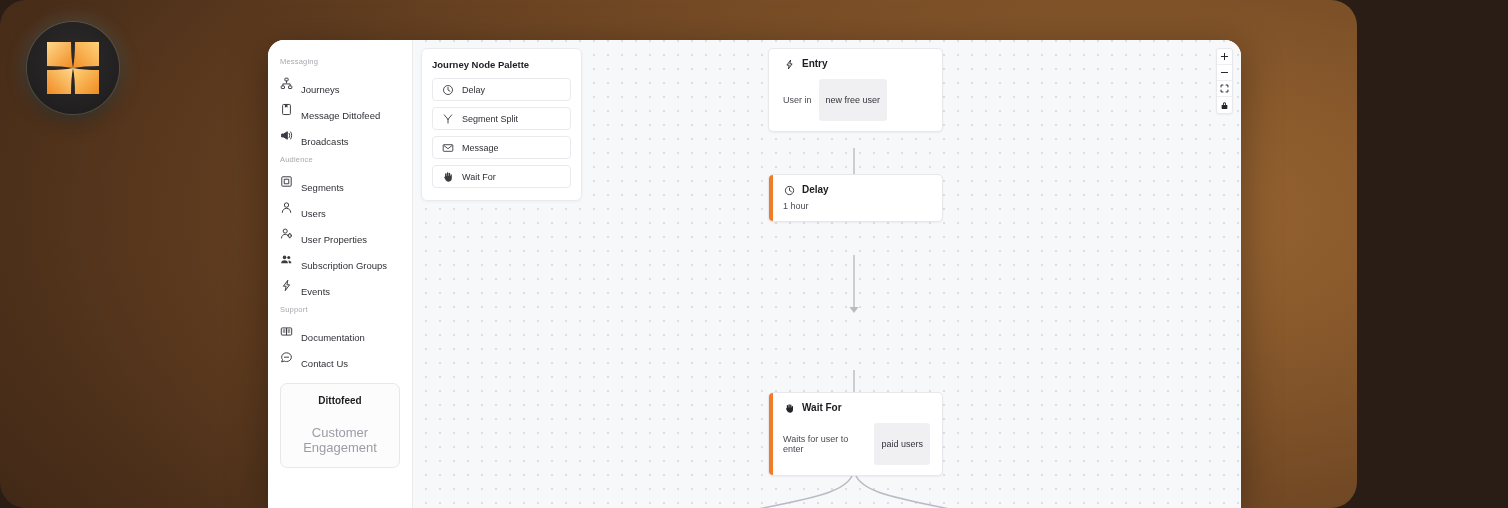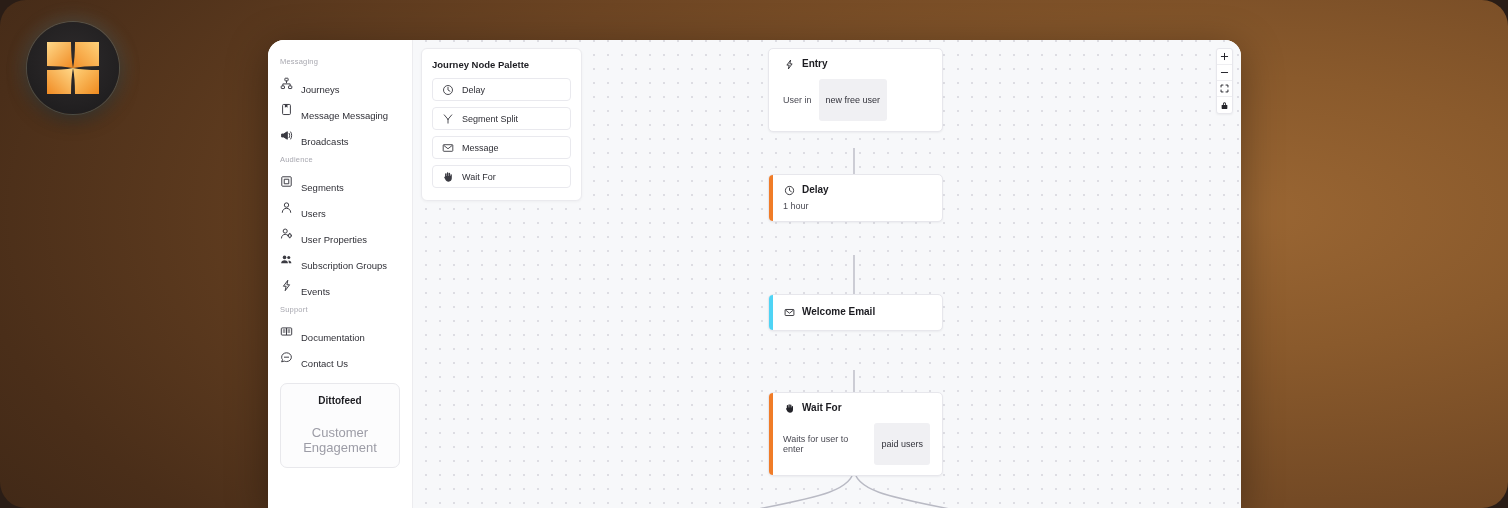--- a/index.html
+++ b/index.html
@@ -12,21 +12,21 @@
 
   body {
     font-family: "Liberation Sans", sans-serif;
     background: #2a1d16;
   }
 
   
   #backdrop {
     position: absolute;
     inset: 0;
-    width: 1508px;
+    width: 1357px;
     height: 508px;
     border-radius: 26px;
     overflow: hidden;
     background:
       radial-gradient(120% 150% at 82% 42%, #9a6633 0%, #8a5a2c 18%, #6d4523 44%, #4a2e19 70%, #2b1c12 100%),
       linear-gradient(115deg, #241811 0%, #33221a 40%, #7a5029 100%);
   }
 
   
   #logo-badge {
@@ -307,21 +307,21 @@
         <span class="nav-label">Journeys</span>
       </div>
 
       <div class="nav-item">
         <span class="nav-icon">
           <svg width="13" height="13" viewBox="0 0 16 16" fill="none" stroke="currentColor" stroke-width="1.2">
             <rect x="3.2" y="1.8" width="9.6" height="12.4" rx="1.2"></rect>
             <path d="M6 1.8v4l1.6-1.2L9.2 5.8v-4" fill="currentColor" stroke="none"></path>
           </svg>
         </span>
-        <span class="nav-label">Message Messaging</span>
+        <span class="nav-label">Message Dittofeed</span>
       </div>
 
       <div class="nav-item">
         <span class="nav-icon">
           <svg width="13" height="13" viewBox="0 0 16 16" fill="none" stroke="currentColor" stroke-width="1.2">
             <path d="M2 6.2h2.4L9 3.4v9.2L4.4 9.8H2z" fill="currentColor" stroke="currentColor" stroke-linejoin="round"></path>
             <path d="M11.3 5.3c.9.9.9 4.4 0 5.4M13.2 3.6c1.6 1.7 1.6 7 0 8.8" stroke-linecap="round"></path>
           </svg>
         </span>
         <span class="nav-label">Broadcasts</span>
@@ -495,34 +495,20 @@
                 <circle cx="8" cy="8" r="6"></circle>
                   <path d="M8 4.4V8l2.6 1.6" stroke-linecap="round"></path>
               </svg>
             </span>
             <span class="node-title">Delay</span>
           </div>
           <div class="node-sub">1 hour</div>
         </div>
       </div>
 
-      <div class="node" style="left:355px; top:254px; width:175px;">
-        <span class="node-accent" style="background:#4fd4f5;"></span>
-        <div class="node-inner" style="padding:11px 12px 12px 14px;">
-          <div class="node-head">
-            <span class="node-icon">
-              <svg width="11" height="11" viewBox="0 0 16 16" fill="none" stroke="currentColor" stroke-width="1.25">
-                <rect x="1.6" y="3.6" width="12.8" height="8.8" rx="1"></rect>
-                <path d="M2.2 4.4L8 9l5.8-4.6" stroke-linejoin="round"></path>
-              </svg>
-            </span>
-            <span class="node-title">Welcome Email</span>
-          </div>
-        </div>
-      </div>
 
       <div class="node" style="left:355px; top:352px; width:175px;">
         <span class="node-accent" style="background:#f07c28;"></span>
         <div class="node-inner">
           <div class="node-head">
             <span class="node-icon">
               <svg width="11" height="11" viewBox="0 0 16 16" fill="currentColor">
                 <path d="M4.1 7.2V3.9a.95.95 0 0 1 1.9 0v2.6h.5V2.6a.95.95 0 0 1 1.9 0v3.9h.5V3.2a.95.95 0 0 1 1.9 0v3.3h.5V5.1a.9.9 0 0 1 1.8 0v4.6c0 2.6-1.8 4.5-4.3 4.5-2.4 0-3.6-1.2-4.6-3.2L3 8.6c-.35-.7.45-1.35 1-.9z"></path>
               </svg>
             </span>

